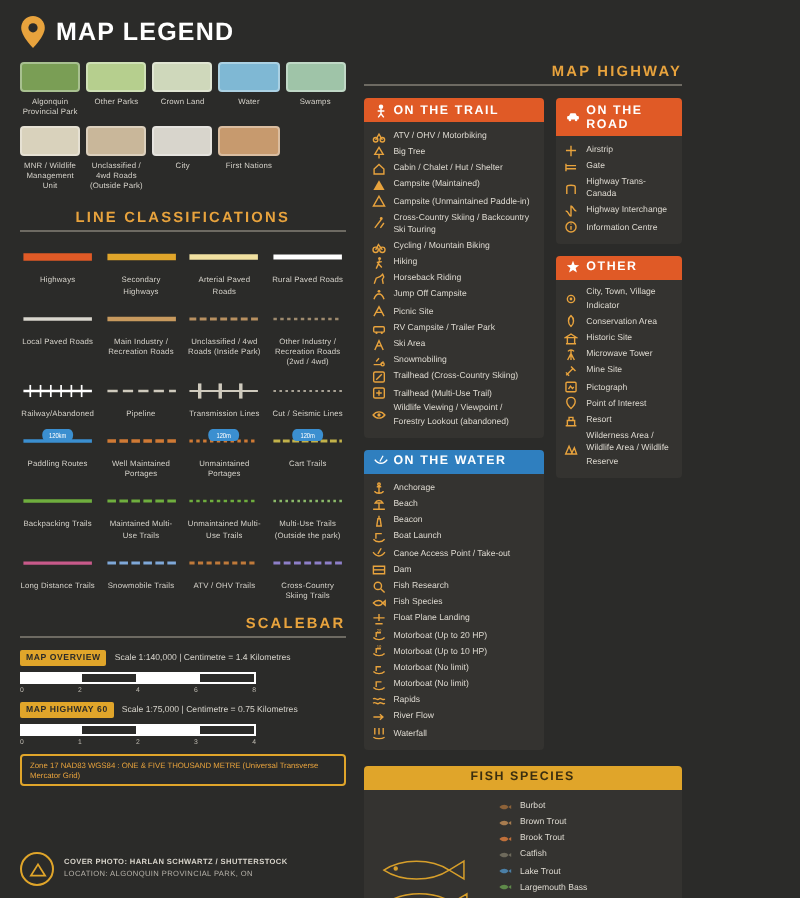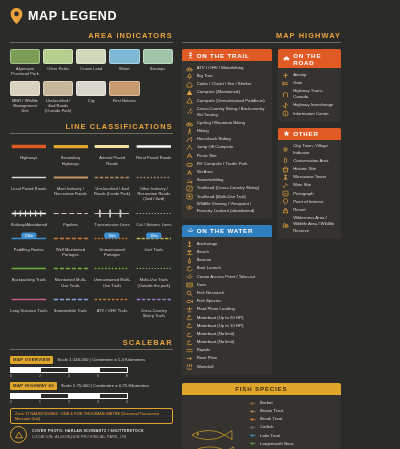--- a/index.html
+++ b/index.html
@@ -27,21 +27,21 @@
     color: #ffffff;
   }
 
   
   .sec-head {
     font-size: 7.4px; font-weight: bold; letter-spacing: 1.1px;
     color: #e8a33d; text-align: right;
     border-bottom: 1px solid #6d6a62;
     padding-bottom: 2px; margin-bottom: 6px;
   }
-  .sec-head.left { text-align: right; }
+  .sec-head.left { text-align: center; }
 
   
   .cols { display: flex; gap: 9px; }
   .col-left { width: 192px; }
   .col-right { width: 188px; }
 
   
   .area-grid {
     display: grid; grid-template-columns: repeat(5, 1fr);
     gap: 4px 3px; margin-bottom: 9px;
@@ -90,21 +90,21 @@
   
   .listcols { display: flex; gap: 6px; }
   .listcols > div { flex: 1; }
 
   
   .fish-wrap { background: #343330; border-radius: 0 0 2px 2px; padding: 4px; display:flex; gap:4px;}
   .fish-art { flex: 1; position: relative; }
   .fish-list { width: 88px; }
 
   
-  .scale-block { margin-top: 19px; }
+  .scale-block { margin-top: 6px; }
   .scale-row { display: flex; align-items: center; gap: 4px; margin-bottom: 3px; }
   .scale-tag {
     background: #e0a52a; color: #2b2b29; font-size: 4.3px; font-weight: bold;
     padding: 1.5px 3px; border-radius: 1px; letter-spacing: 0.3px; white-space: nowrap;
   }
   .scale-text { font-size: 4.3px; color: #d6d3cb; }
   .ruler { height: 6px; display:flex; margin: 1px 0 1px 0; }
   .ruler div { flex:1; border:0.5px solid #ffffff; }
   .ruler .on { background: #ffffff; }
   .ruler-labels { display:flex; font-size:3.4px; color:#bdb9b0; justify-content: space-between; width: 118px;}
@@ -138,21 +138,20 @@
         <circle cx="6.5" cy="5.9" r="2.3" fill="#2b2b29"></circle>
       </svg>
     </span>
     <h1>MAP LEGEND</h1>
   </div>
 
   <div class="cols">
 
     <div class="col-left">
 
-      <div class="sec-head">AREA INDICATORS</div>
 
       <div class="area-grid" id="area-grid">
           <div class="area-cell">
             <div class="swatch" style="background:#7a9e55"></div>
             <div class="cap">Algonquin Provincial Park</div>
           </div>
           <div class="area-cell">
             <div class="swatch" style="background:#b6cf8e"></div>
             <div class="cap">Other Parks</div>
           </div>

